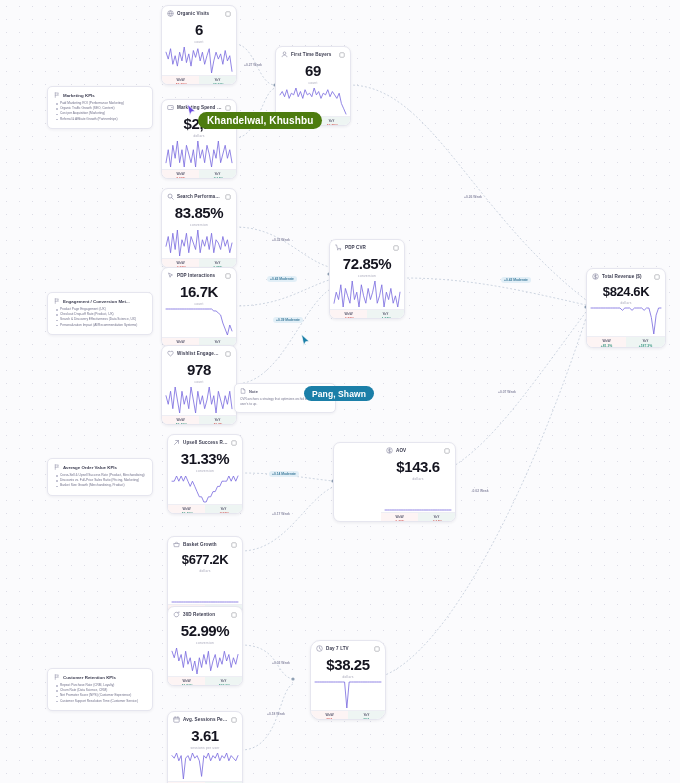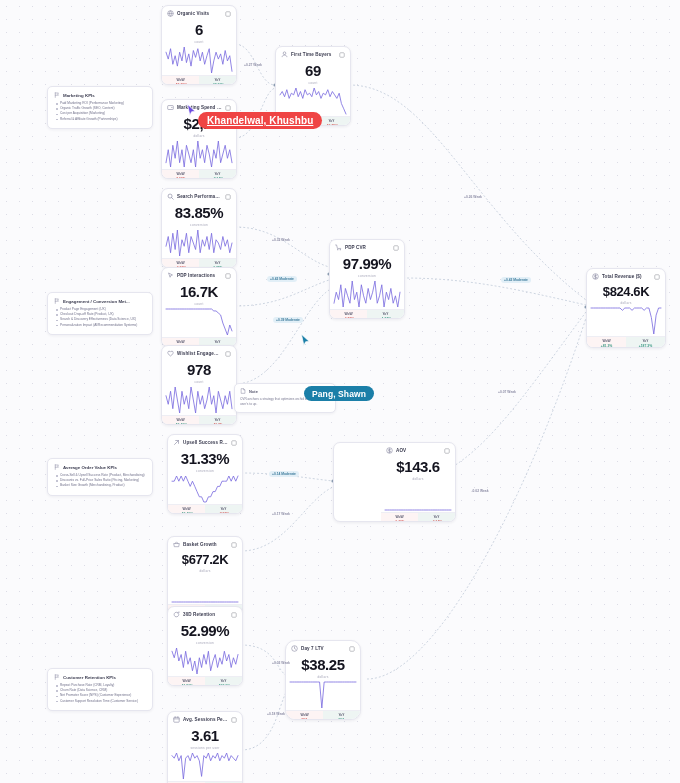--- a/index.html
+++ b/index.html
@@ -77,21 +77,21 @@
   .edge-lbl.chip{background:#e2eff7;color:#3f7c9c;}
 
   
   .cursor{position:absolute;}
   .cursor .arrow{position:absolute;left:0;top:0;width:11px;height:14px;}
   .cursor .arrow svg{display:block;width:11px;height:14px;}
   .cursor .pill{
     position:absolute;white-space:nowrap;border-radius:9px;padding:3px 9px;
     font-size:10px;font-weight:700;color:#ffffff;letter-spacing:.1px;
   }
-  .cur-purple .pill{background:#ef4444;text-decoration:underline;}
+  .cur-purple .pill{background:#4d7c0f;}
   .cur-teal .pill{background:#1b7fa8;font-size:8.5px;padding:2.5px 8px;}
 </style>
 </head>
 <body>
 
 <div id="canvas">
 
   <svg class="edges" viewBox="0 0 680 783">
     <g fill="none" stroke="#b9c4d4" stroke-width="0.7" stroke-dasharray="2 2">
       <path d="M235,44 C255,44 258,85 275,85"></path>
@@ -268,21 +268,21 @@
             </svg>
           </span>
       <span class="card-title">PDP CVR</span>
       <span class="card-menu">
             <svg viewBox="0 0 16 16">
               <rect x="2" y="2" width="12" height="12" rx="2.4" fill="none" stroke="currentColor" stroke-width="1.6"></rect>
             </svg>
           </span>
     </div>
     <div class="card-body">
-      <div class="big-val">97.99%</div>
+      <div class="big-val">72.85%</div>
       <div class="sub-lbl">conversion</div>
     </div>
     <div class="spark">
       <svg viewBox="0 0 62 20" preserveAspectRatio="none">
         <path d="M0.0,17.1 L2.1,8.6 L4.3,14.3 L6.4,2.9 L8.6,20.0 L10.7,5.7 L12.8,11.4 L15.0,17.1 L17.1,0.0 L19.2,14.3 L21.4,8.6 L23.5,20.0 L25.7,2.9 L27.8,11.4 L29.9,17.1 L32.1,5.7 L34.2,14.3 L36.3,8.6 L38.5,0.0 L40.6,17.1 L42.8,11.4 L44.9,2.9 L47.0,20.0 L49.2,8.6 L51.3,14.3 L53.4,5.7 L55.6,17.1 L57.7,11.4 L59.9,20.0 L62.0,8.6" fill="none" stroke="#7b6ce0" stroke-width="0.7" stroke-linejoin="round" stroke-linecap="round"></path>
       </svg>
     </div>
     <div class="card-foot">
       <div class="foot-cell wow">
         <span class="foot-k">WoW</span>
@@ -494,21 +494,21 @@
       <div class="foot-cell wow">
         <span class="foot-k">WoW</span>
         <span class="foot-v dn">+11.86%</span>
       </div>
       <div class="foot-cell yoy">
         <span class="foot-k">YoY</span>
         <span class="foot-v dn">+198.1%</span>
       </div>
     </div>
       </div>
-      <div class="card" style="left: 285px; top: 640px; width: 74px; height: 78px; border-radius: 10px;">
+      <div class="card" style="left: 310px; top: 640px; width: 74px; height: 78px; border-radius: 10px;">
     <div class="card-head">
       <span class="card-ico">
             <svg viewBox="0 0 16 16">
               <circle cx="8" cy="8" r="6.4" fill="none" stroke="currentColor" stroke-width="1.4"></circle>
               <path d="M8 4.2V8l2.8 1.8" fill="none" stroke="currentColor" stroke-width="1.4" stroke-linecap="round"></path>
             </svg>
           </span>
       <span class="card-title">Day 7 LTV</span>
       <span class="card-menu">
             <svg viewBox="0 0 16 16">

